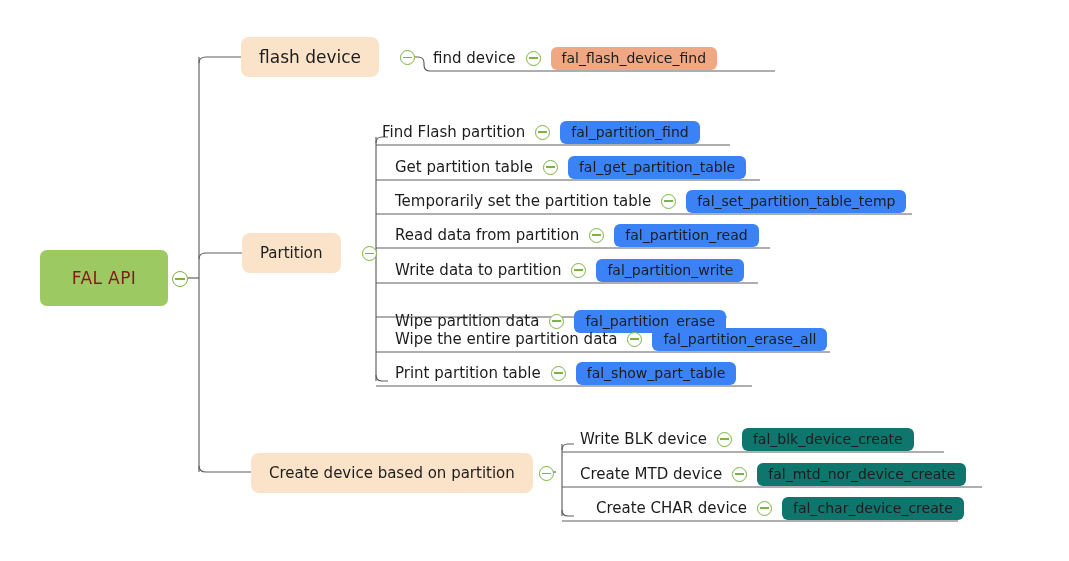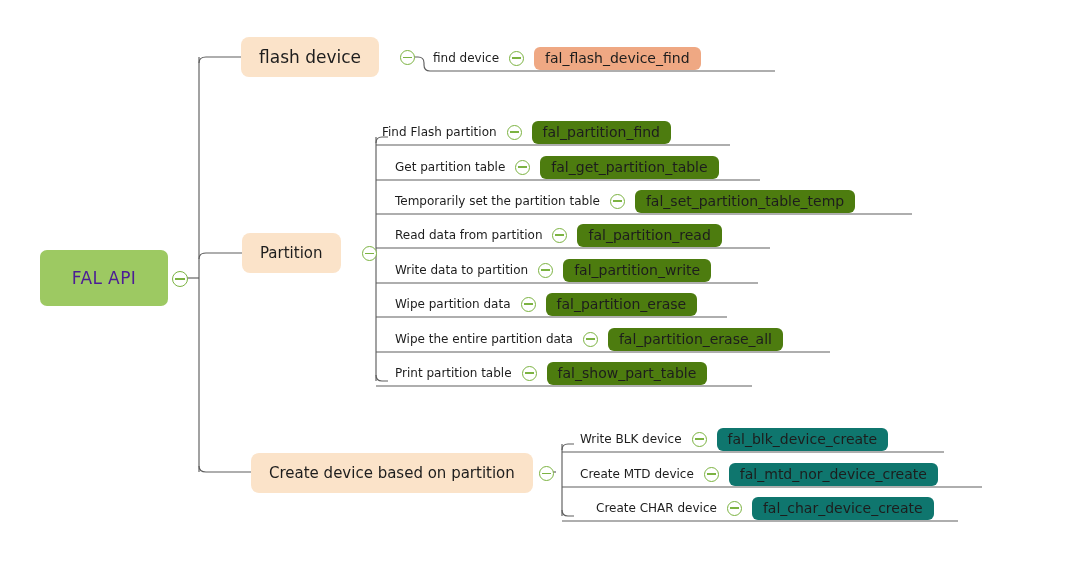--- a/index.html
+++ b/index.html
@@ -45,21 +45,21 @@
     white-space: nowrap;
   }
 
   .root-node {
     left: 40px;
     top: 250px;
     width: 128px;
     height: 56px;
     border-radius: 7px;
     background: #9dc962;
-    color: #4c1d95;
+    color: #7f1d1d;
     font-size: 17px;
     letter-spacing: .4px;
   }
 
   .branch-node {
     border-radius: 8px;
     background: #fbe3c9;
     color: #1d1d1d;
     padding: 9px 18px;
     height: 40px;
@@ -83,34 +83,34 @@
 
   
   .leaf-row {
     position: absolute;
     display: flex;
     align-items: center;
     white-space: nowrap;
     height: 26px;
   }
   .leaf-label {
-    font-size: 12px;
+    font-size: 15px;
     color: #1d1d1d;
     line-height: 1;
   }
   .leaf-badge {
     font-size: 14px;
     color: #1d1d1d;
     border-radius: 6px;
     padding: 4px 11px 5px;
     line-height: 1;
     text-align: center;
   }
   .badge-salmon { background: #efa883; }
-  .badge-pink   { background: #4d7c0f; }
+  .badge-pink   { background: #3b82f6; }
   .badge-green  { background: #0f766e; }
 
   
   .toggle {
     width: 13px;
     height: 13px;
     flex: 0 0 13px;
     border: 1.2px solid #7cb342;
     border-radius: 50%;
     position: relative;
@@ -218,21 +218,21 @@
     <span class="toggle"></span>
     <span class="leaf-badge badge-pink">fal_partition_read</span>
   </div>
 
   <div class="leaf-row" style="left:395px; top:257px;">
     <span class="leaf-label">Write data to partition</span>
     <span class="toggle"></span>
     <span class="leaf-badge badge-pink">fal_partition_write</span>
   </div>
 
-  <div class="leaf-row" style="left:395px; top:291px;">
+  <div class="leaf-row" style="left:395px; top:308px;">
     <span class="leaf-label">Wipe partition data</span>
     <span class="toggle"></span>
     <span class="leaf-badge badge-pink">fal_partition_erase</span>
   </div>
 
   <div class="leaf-row" style="left:395px; top:326px;">
     <span class="leaf-label">Wipe the entire partition data</span>
     <span class="toggle"></span>
     <span class="leaf-badge badge-pink">fal_partition_erase_all</span>
   </div>

